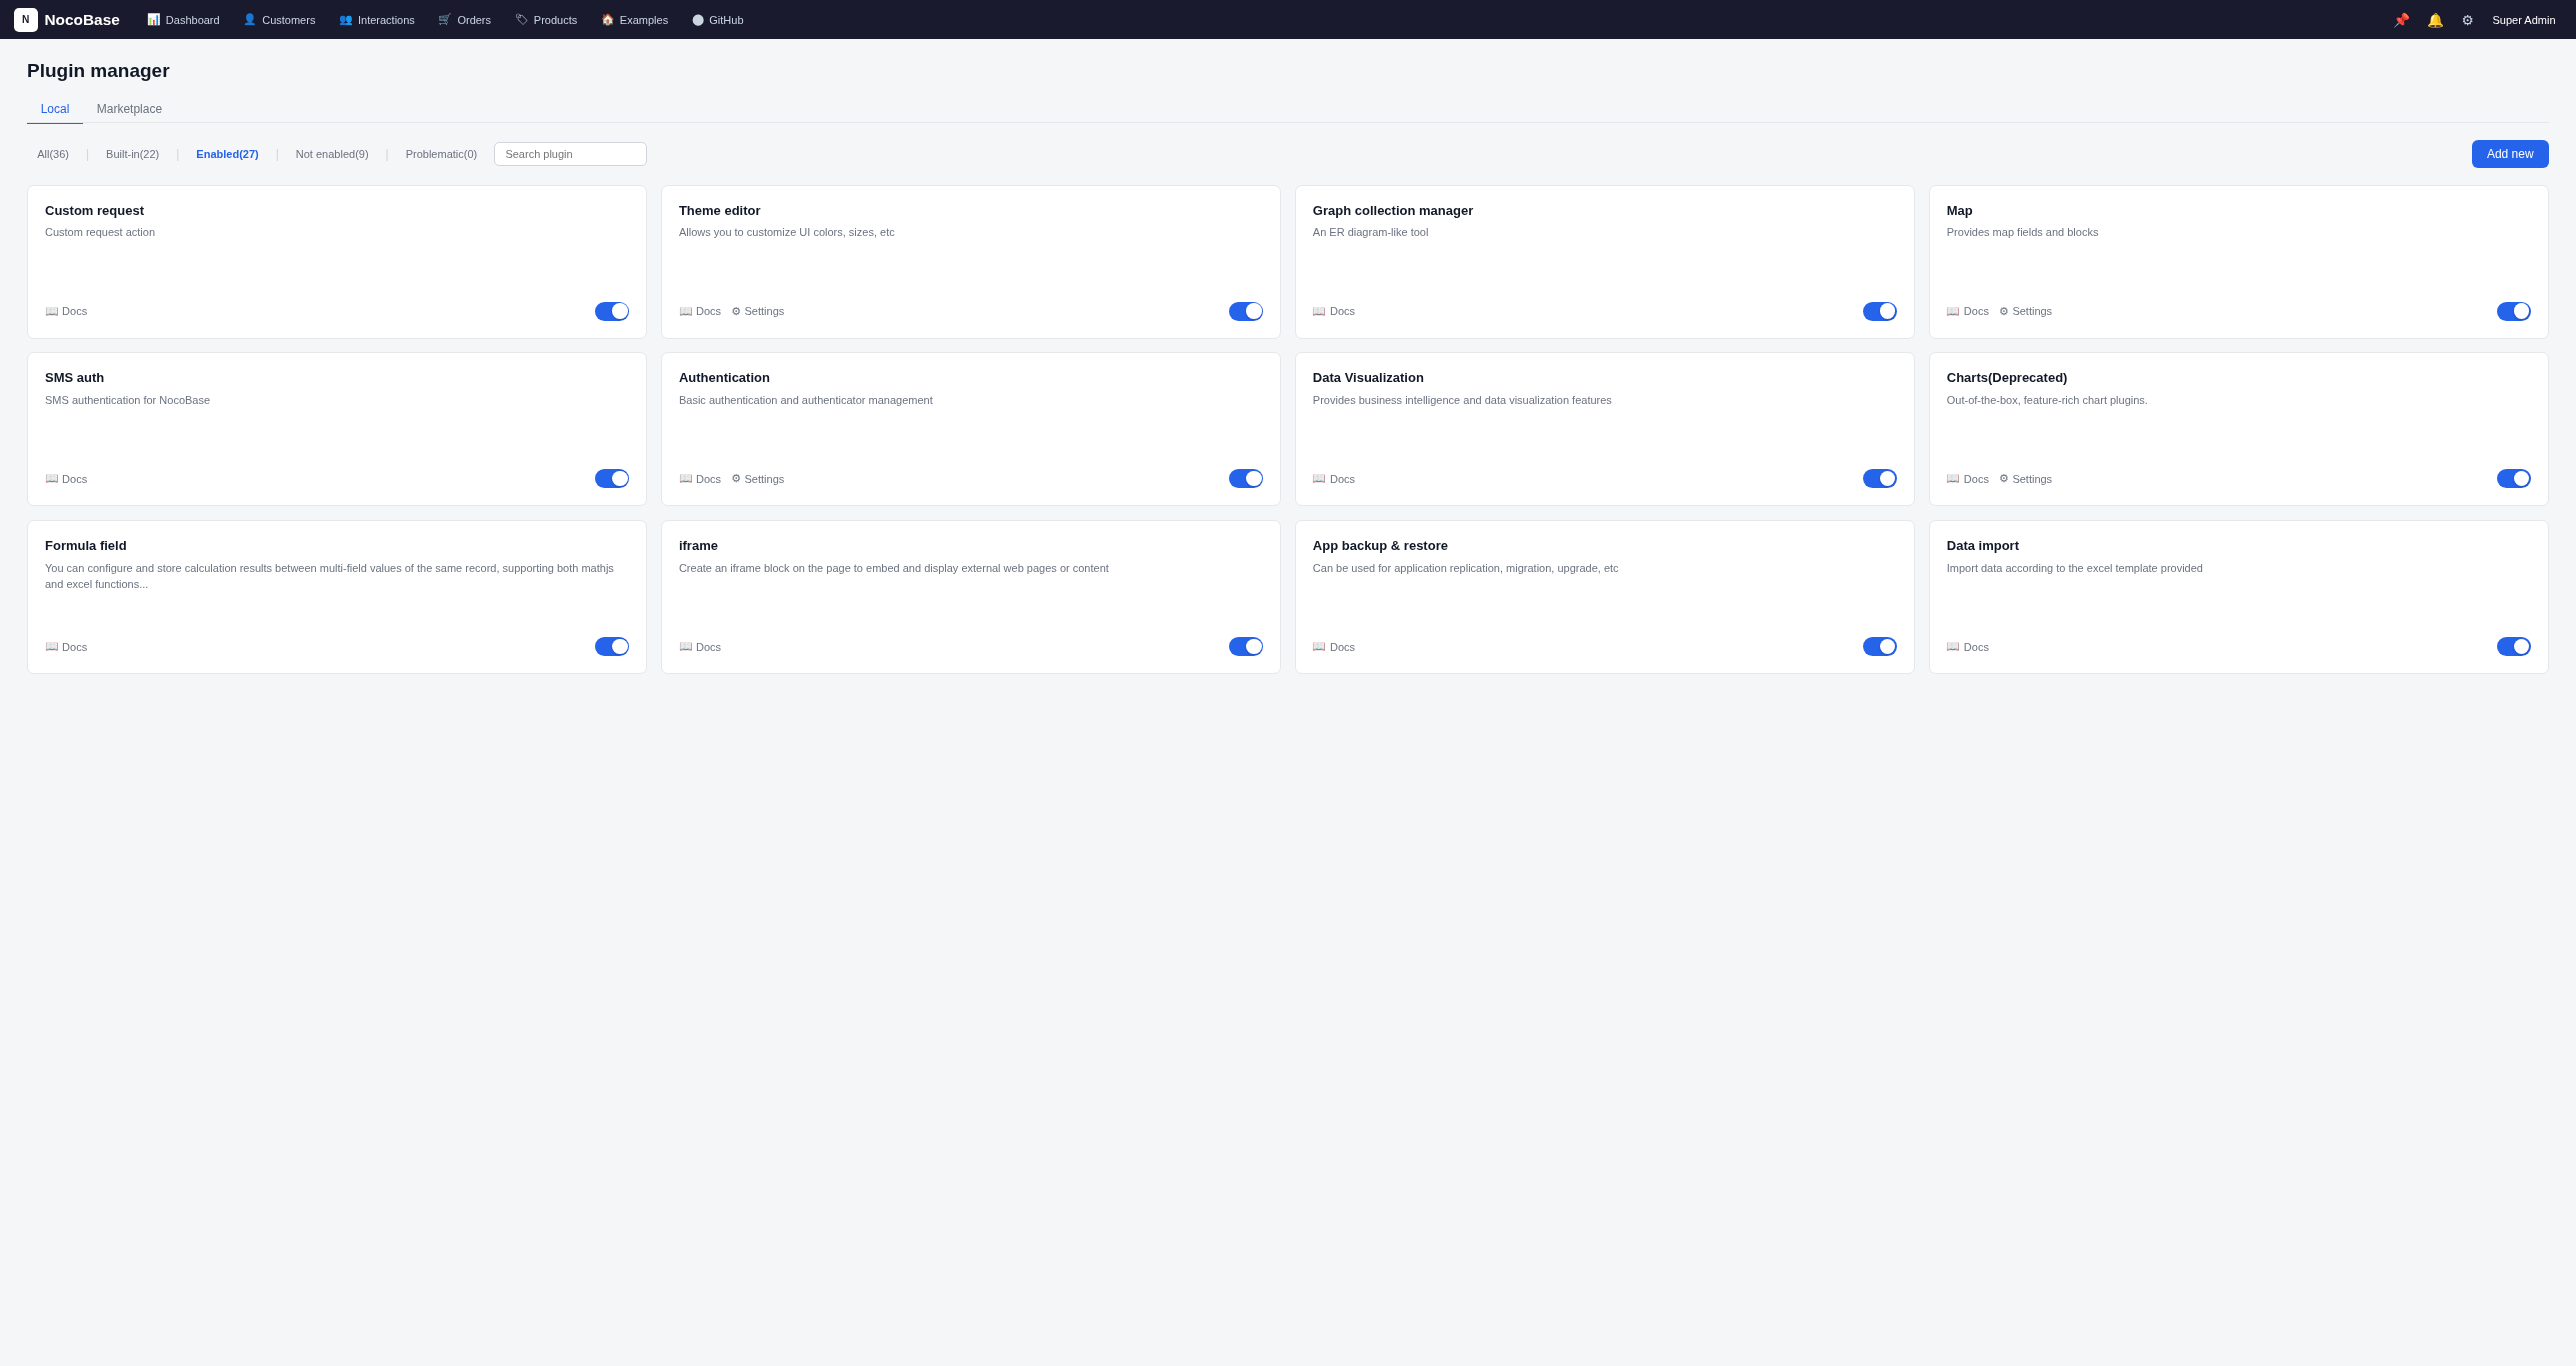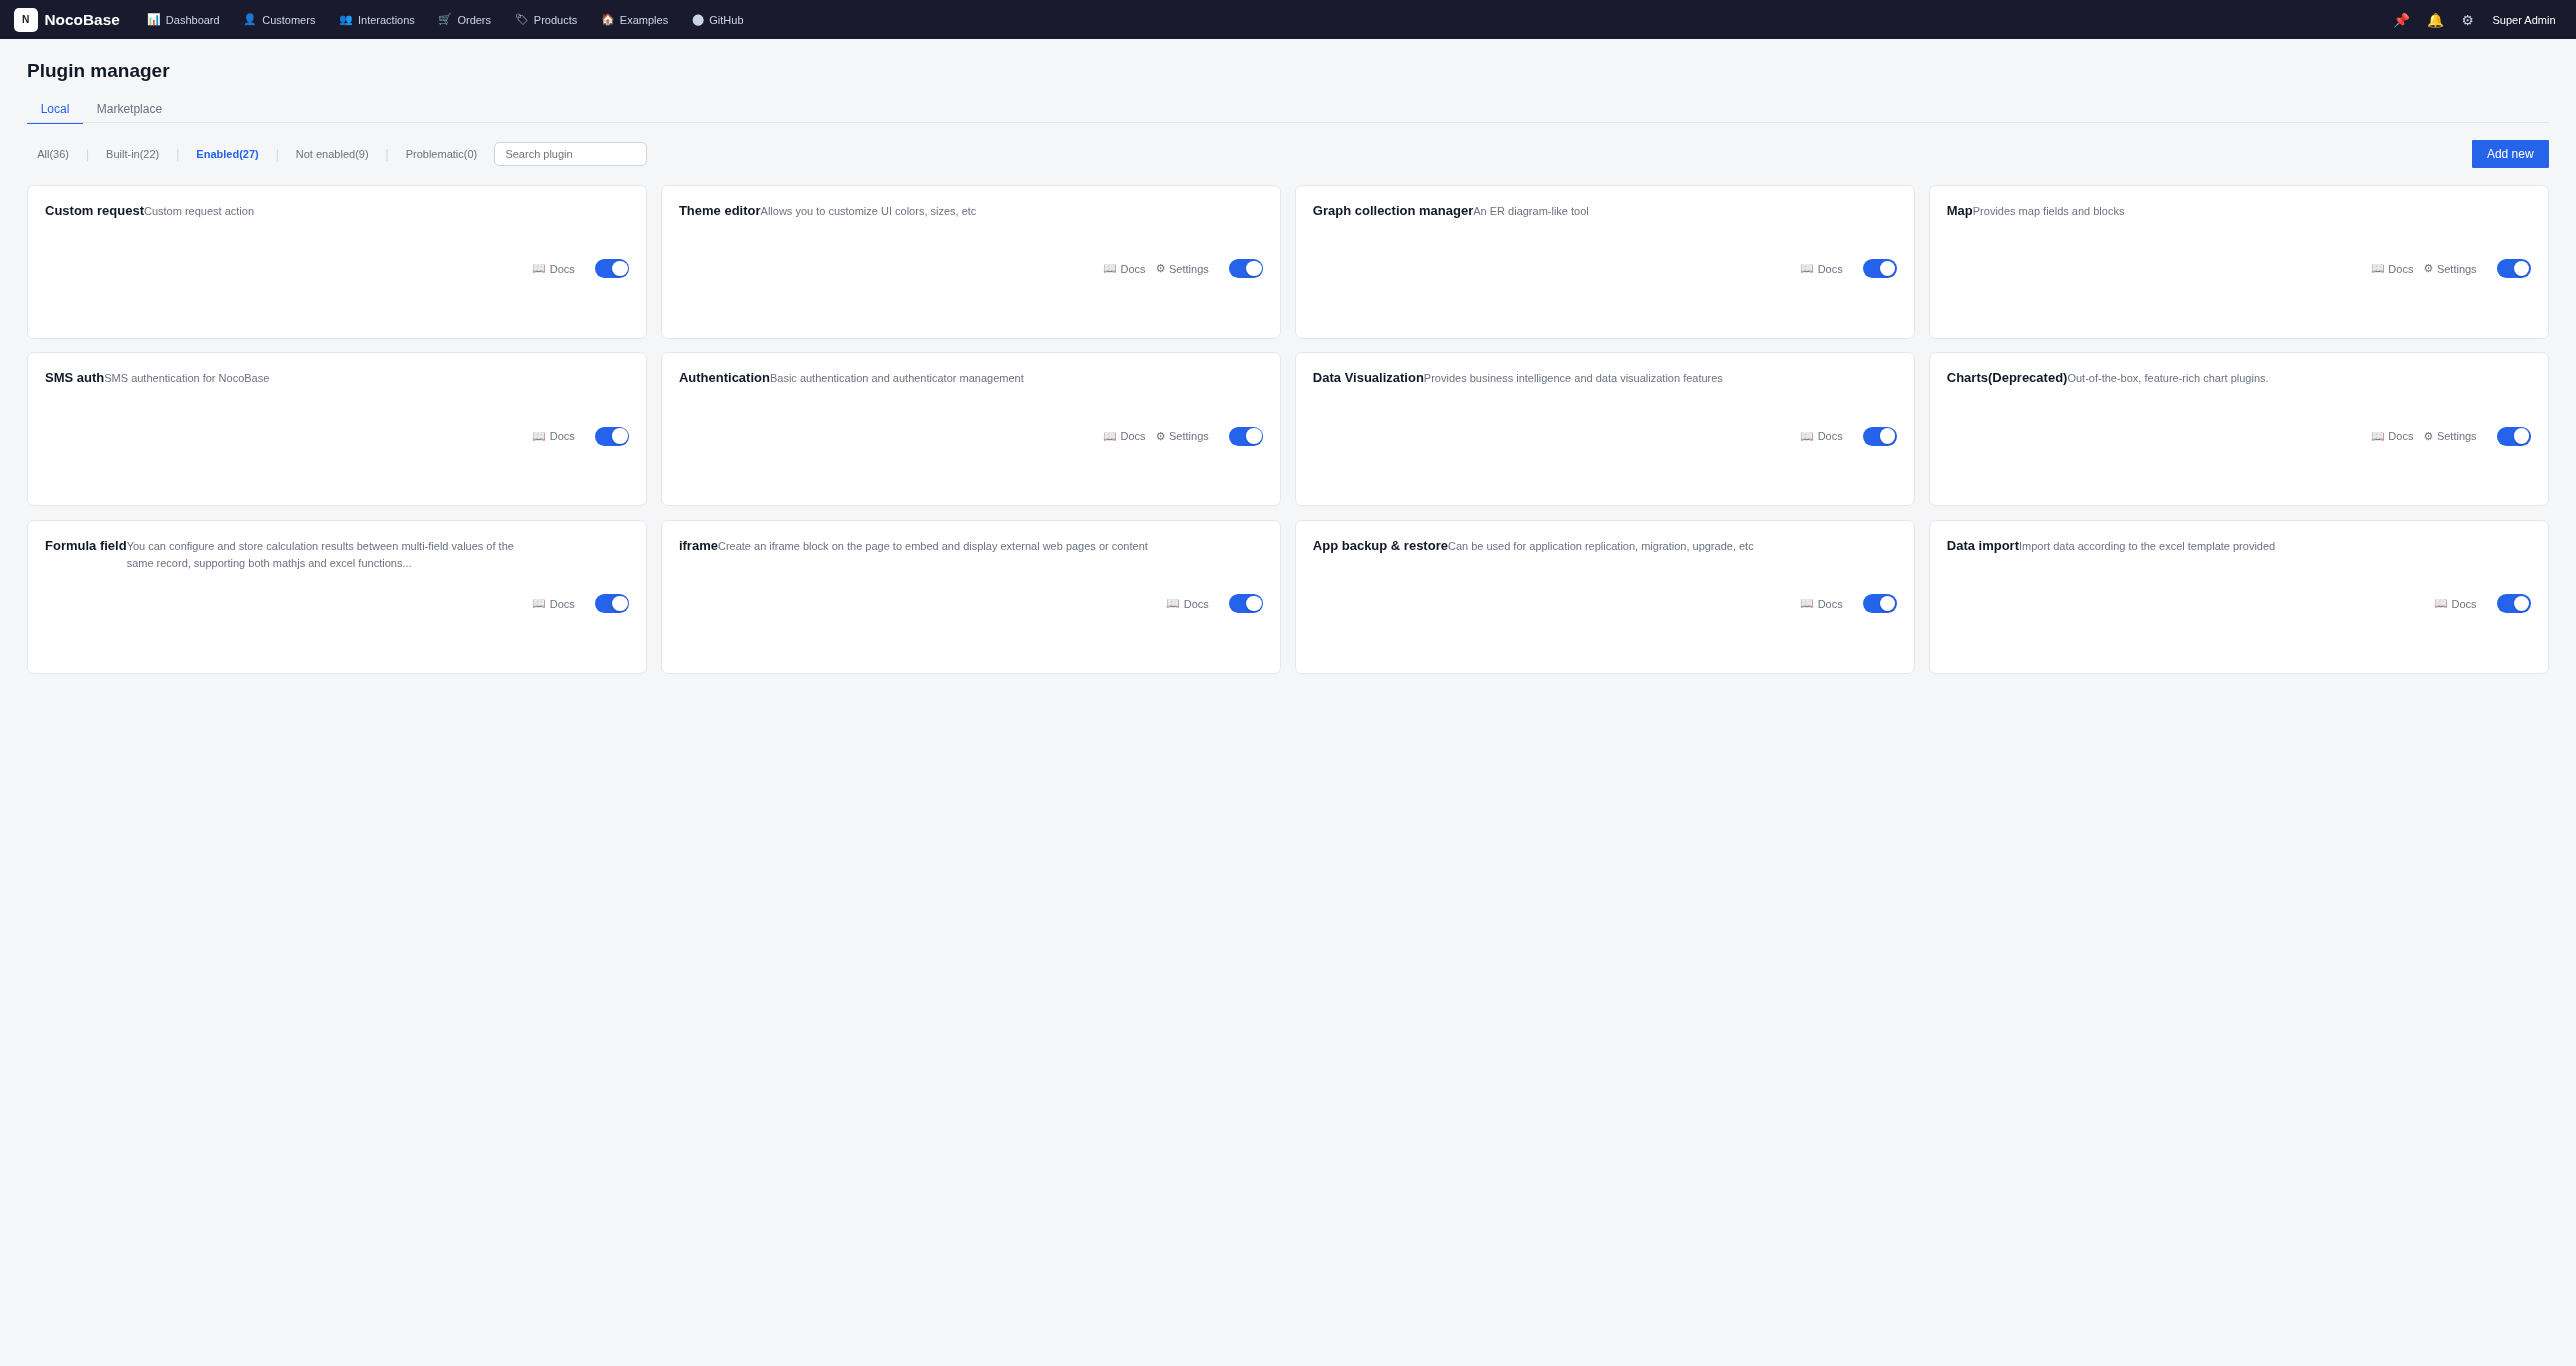--- a/index.html
+++ b/index.html
@@ -97,41 +97,41 @@
       color: #6b7280;
       outline: none;
       width: 153px;
       background: #fff;
     }
     .add-new-btn {
       margin-left: auto;
       background: #2563eb;
       color: #fff;
       border: none;
-      border-radius: 1px;
+      border-radius: 6px;
       padding: 6.8px 15.4px;
       font-size: 12px;
       font-weight: 500;
       cursor: pointer;
     }
 
     
     .plugin-grid {
       display: grid;
       grid-template-columns: repeat(4, 1fr);
       gap: 13.7px;
     }
 
     .plugin-card {
       background: #fff;
       border-radius: 6.8px;
       border: 0.9px solid #e5e7eb;
       padding: 17px;
       display: flex;
-      flex-direction: row;
+      flex-direction: column;
       min-height: 154px;
     }
 
     .plugin-name {
       font-weight: 600;
       font-size: 13px;
       color: #111827;
       margin-bottom: 6.8px;
     }
 

